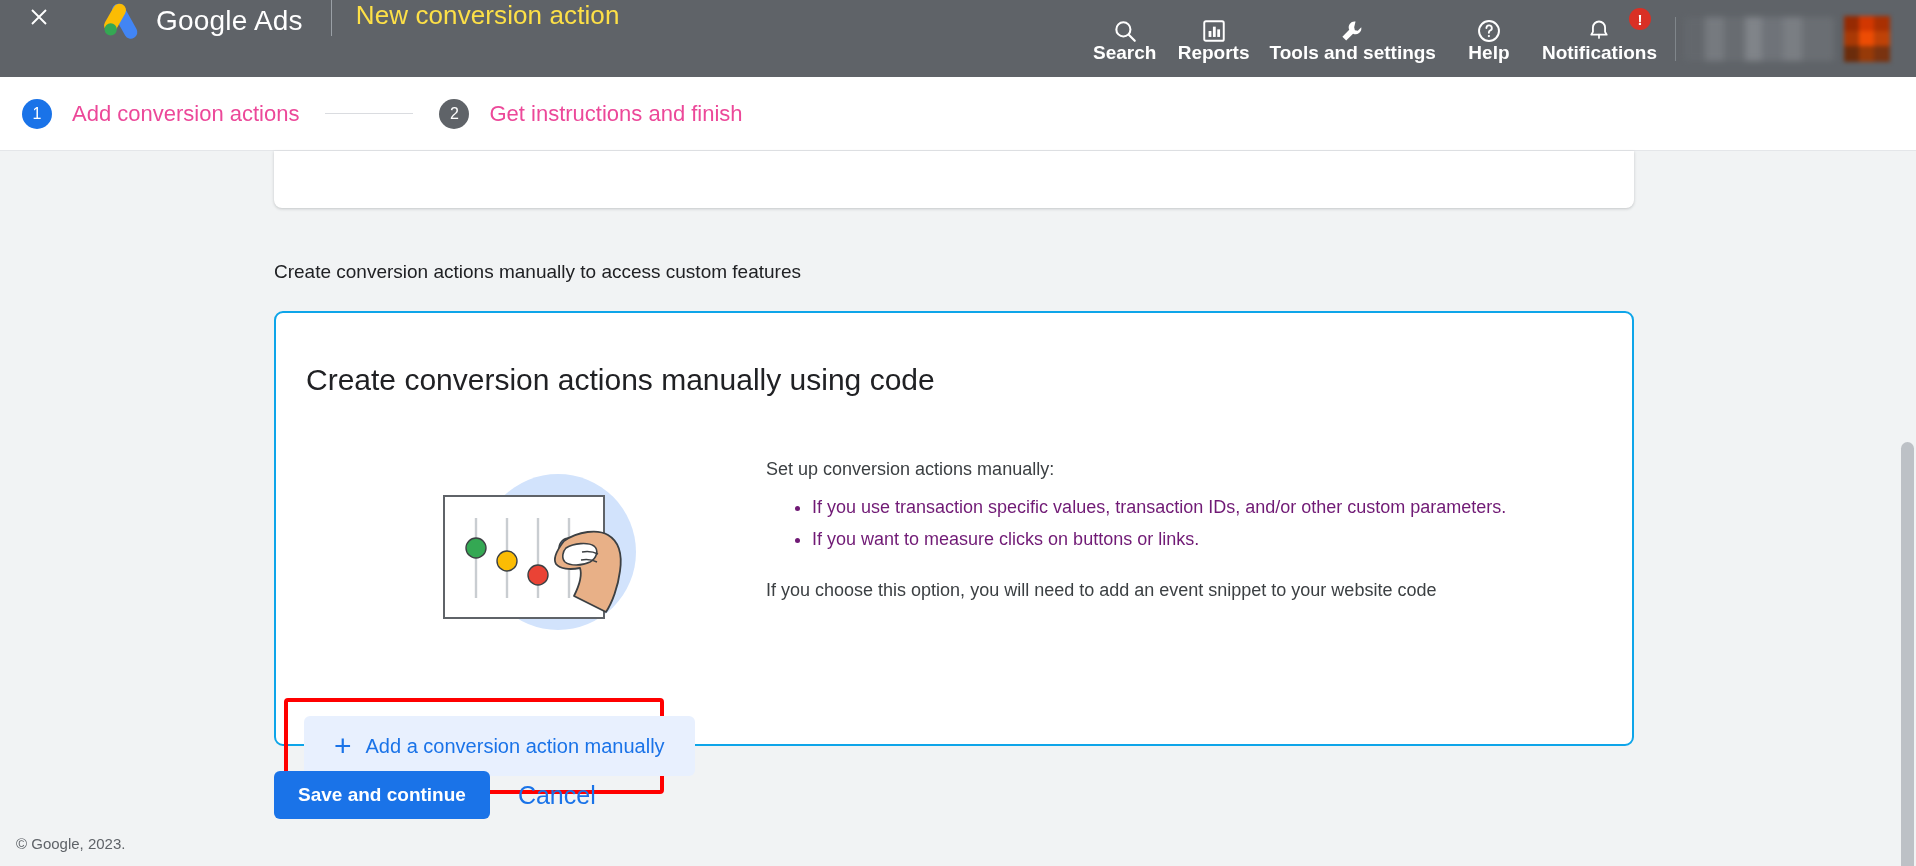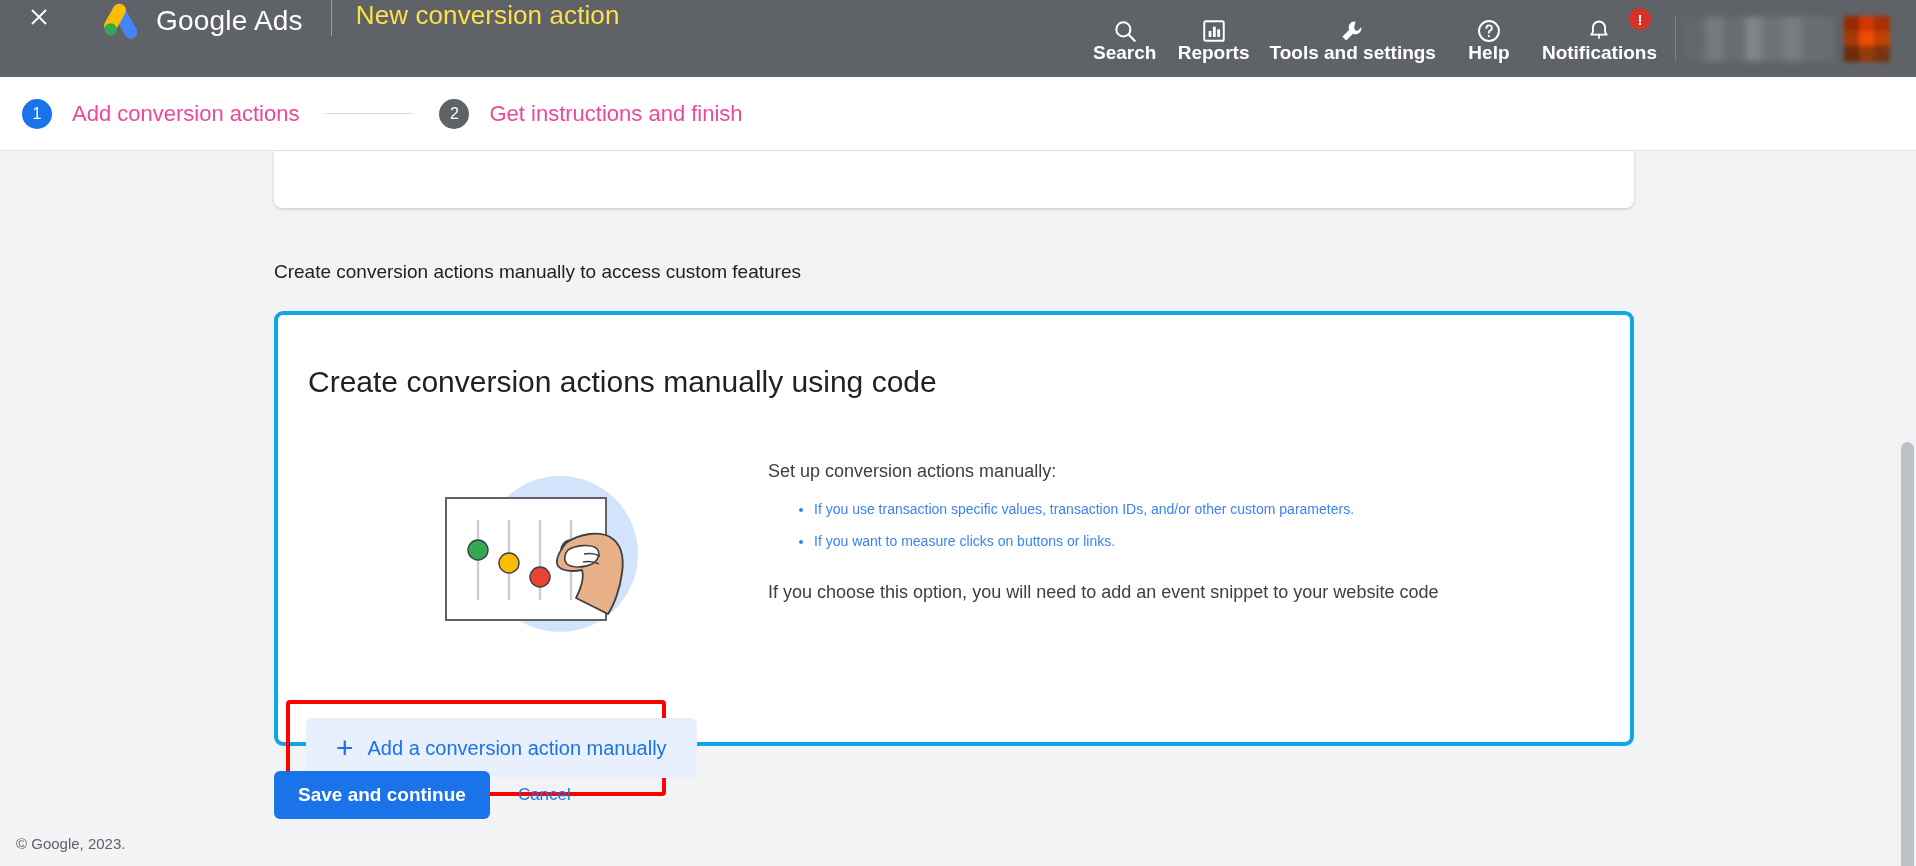--- a/index.html
+++ b/index.html
@@ -104,33 +104,33 @@
   }
 
   .section-heading {
     position: absolute; top: 110px; left: 274px;
     font-size: 19px; color: #202124;
   }
 
   .card-main {
     position: absolute; top: 160px; left: 274px;
     width: 1360px; height: 435px;
-    background: #fff; border: 4px solid #0ea5e9; border-radius: 9px;
+    background: #fff; border: 2px solid #0ea5e9; border-radius: 9px;
   }
   .card-title {
     position: absolute; top: 50px; left: 30px;
     font-size: 30px; color: #202124; font-weight: 400;
   }
 
   .illus { position: absolute; top: 143px; left: 130px; }
 
   .body-col { position: absolute; top: 143px; left: 490px; width: 790px; }
   .body-lead { font-size: 18px; color: #3c4043; line-height: 26px; }
   .body-list { margin: 9px 0 0 46px; }
-  .body-list li { font-size: 14px; color: #3b82f6; line-height: 32px; }
+  .body-list li { font-size: 18px; color: #701a75; line-height: 32px; }
   .body-foot { margin-top: 25px; font-size: 18px; color: #3c4043; }
 
   .hl-box {
     position: absolute; top: 385px; left: 8px;
     width: 380px; height: 96px;
     border: 4px solid #ff0000; border-radius: 4px;
   }
   .add-btn {
     position: absolute; top: 403px; left: 28px;
     height: 60px; padding: 0 30px;
@@ -143,21 +143,21 @@
 
   .actions { position: absolute; top: 620px; left: 274px; display: flex; align-items: center; }
   .btn-primary {
     height: 48px; padding: 0 24px;
     background: #1a73e8; color: #fff; border: none; border-radius: 6px;
     font-size: 19px; font-weight: 700;
     font-family: "Liberation Sans", sans-serif; cursor: pointer;
   }
   .btn-text {
     margin-left: 28px; background: none; border: none;
-    color: #1a73e8; font-size: 17px;
+    color: #1a73e8; font-size: 25px;
     font-family: "Liberation Sans", sans-serif; cursor: pointer;
   }
 
   .footer {
     position: absolute; left: 16px; bottom: 14px;
     font-size: 15px; color: #5f6368;
   }
 
   .scrollbar-track {
     position: absolute; top: 151px; right: 0;

